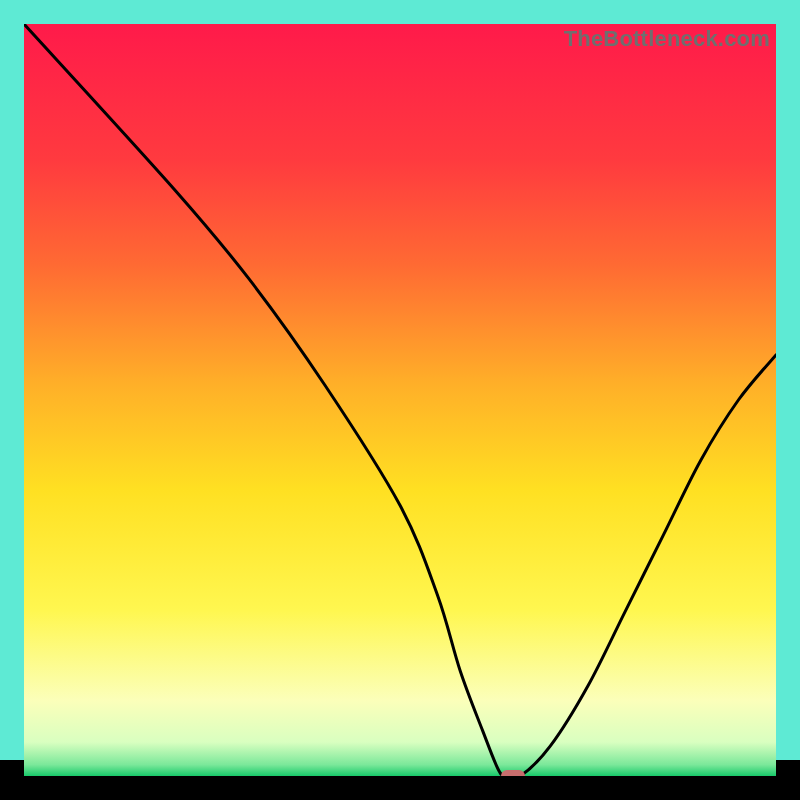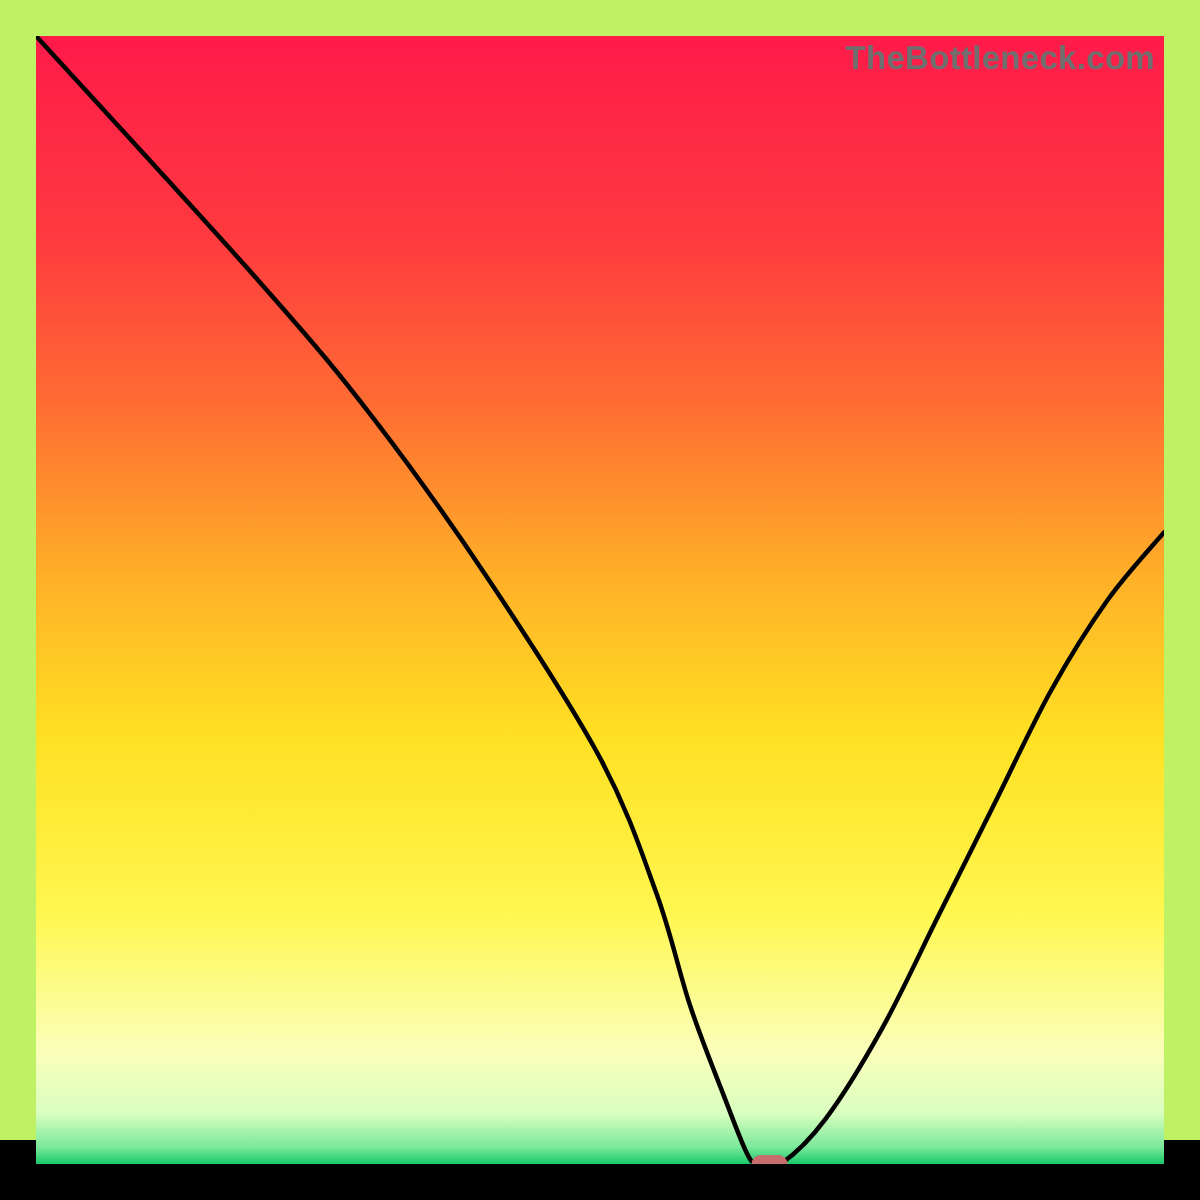--- a/index.html
+++ b/index.html
@@ -1,21 +1,21 @@
 <!DOCTYPE html>
 <html><head>
 <meta charset="utf-8">
 <style>
   * { margin: 0; padding: 0; box-sizing: border-box; }
   html, body { width: 800px; height: 800px; overflow: hidden; background: #000; }
   .stage {
     position: relative;
     width: 800px;
     height: 760px;
-    background: #bef264;
+    background: #5eead4;
   }
   .plot-area {
     position: absolute;
     left: 24px;
     top: 24px;
     width: 752px;
     height: 752px;
     overflow: hidden;
   }
   .gradient-bg {

